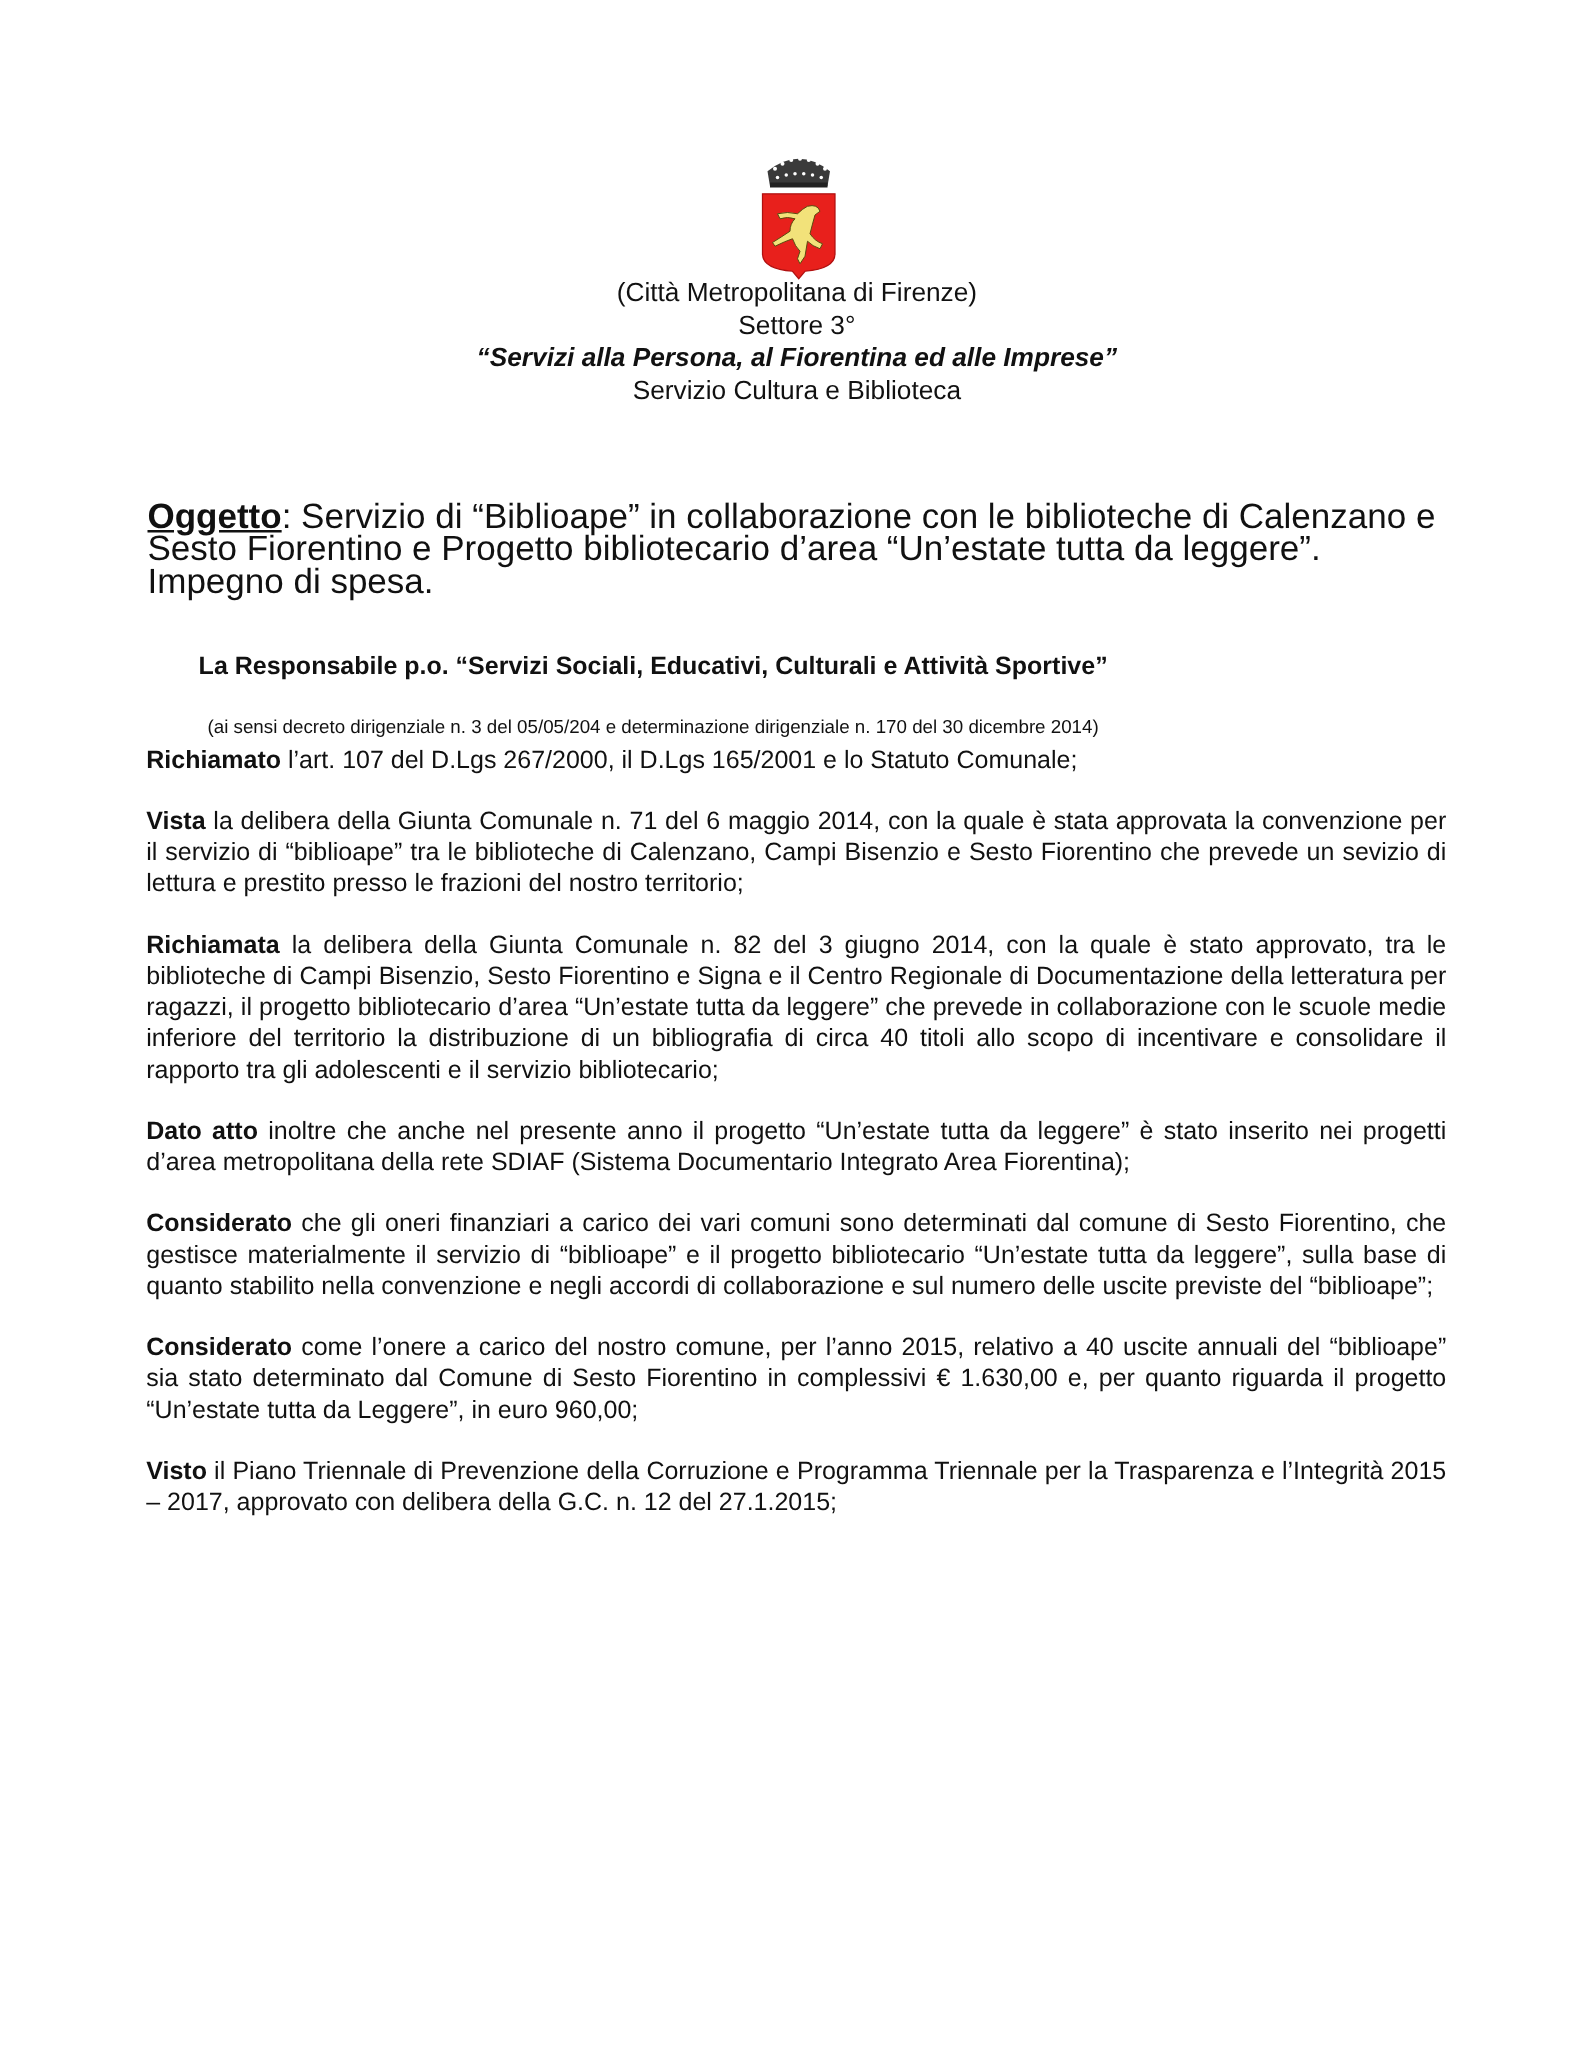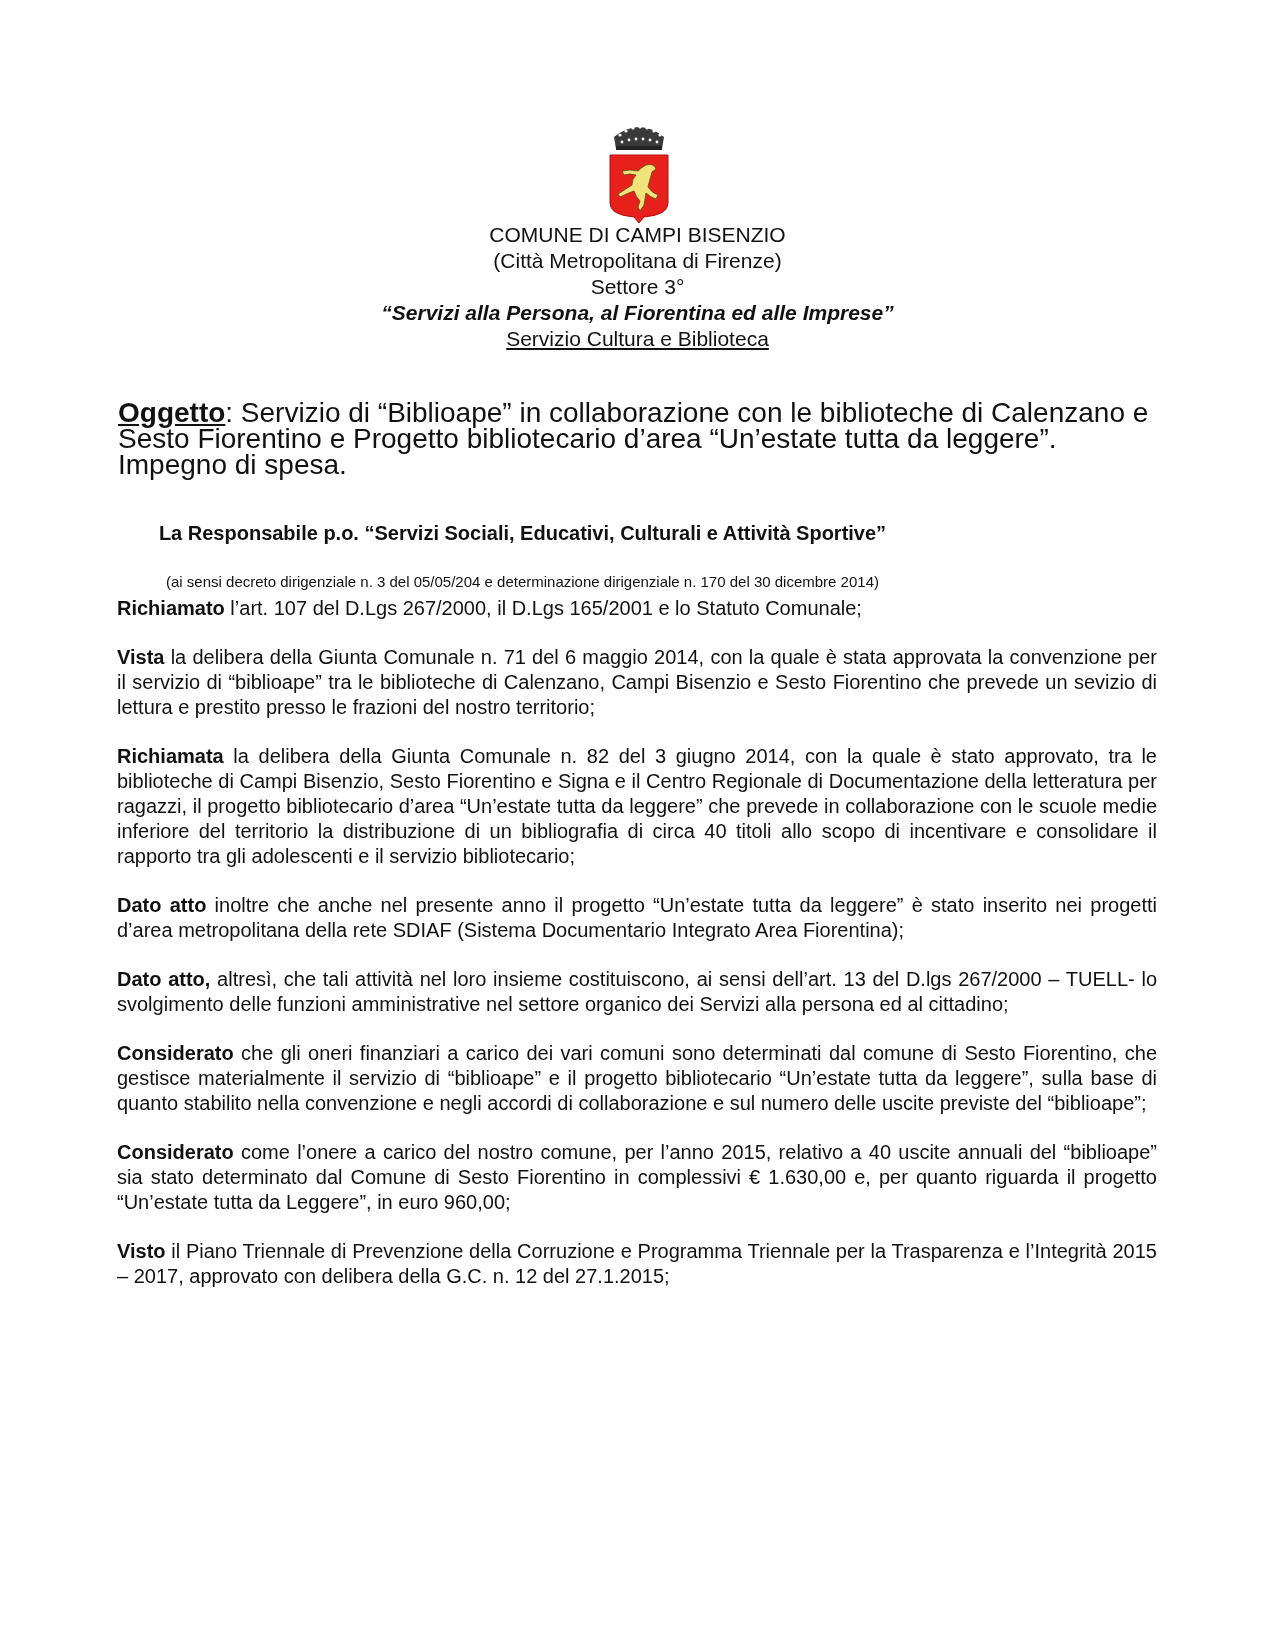--- a/index.html
+++ b/index.html
@@ -10,21 +10,21 @@
     .page { position: absolute; left: 0; top: 0; width: 1275px; height: 1650px; }
 
     .crest { position: absolute; left: 604px; top: 115px; width: 70px; height: 110px; }
 
     .header {
       position: absolute; left: 0; width: 1275px; top: 222px;
       text-align: center; font-size: 21px; line-height: 26px;
     }
     .header .l { display: block; }
     .header .motto { font-weight: bold; font-style: italic; }
-    .header .service { text-decoration: underline; }
+    .header .service { }
 
     .subject {
       position: absolute; left: 118px; top: 400px; width: 1040px;
       font-size: 28px; line-height: 26px;
     }
     .subject .key { font-weight: bold; text-decoration: underline; }
 
     .resp {
       position: absolute; left: 0; width: 1045px; top: 521px; text-align: center;
     }
@@ -66,40 +66,38 @@
         <rect x="12" y="31" width="46" height="4" fill="#222222"></rect>
       </g>
 
       <path d="M6 40 L64 40 L64 88 Q64 100 40 102 L35 108 L30 102 Q6 100 6 88 Z" fill="#e8201c" stroke="#b01010" stroke-width="1"></path>
 
       <path d="M42 50 Q50 48 52 54 L48 57 Q46 64 44 72 Q48 78 54 80 L52 84 Q46 82 42 78 L40 90 L36 96 L34 92 L36 86 Q32 82 30 76 Q24 78 16 82 L14 79 Q22 74 28 70 Q28 64 32 60 Q26 58 20 60 L18 56 Q26 54 34 56 Q38 52 42 50 Z" fill="#f2e27a" stroke="#5a4a10" stroke-width="0.8"></path>
     </svg>
   </div>
 
   <div class="header">
-    <span class="l">COMUNE DI CAMPI BISENZIO</span>
     <span class="l">(Città Metropolitana di Firenze)</span>
     <span class="l">Settore 3°</span>
     <span class="l motto">“Servizi alla Persona, al Fiorentina ed alle Imprese”</span>
     <span class="l"><span class="service">Servizio Cultura e Biblioteca</span></span>
   </div>
 
   <div class="subject">
     <span class="key">Oggetto</span><span>:</span><span>  Servizio di “Biblioape” in collaborazione con le biblioteche di Calenzano e Sesto Fiorentino e Progetto bibliotecario d’area “Un’estate tutta da leggere”. Impegno di spesa.</span>
   </div>
 
   <div class="resp">
     <span class="title">La Responsabile p.o. “Servizi Sociali, Educativi, Culturali e Attività Sportive”</span>
     <span class="note">(ai sensi decreto dirigenziale n. 3 del 05/05/204  e determinazione dirigenziale n. 170 del 30 dicembre 2014)</span>
   </div>
 
   <div class="body">
     <p><span class="kw">Richiamato</span><span> l’art. 107 del D.Lgs 267/2000, il D.Lgs 165/2001 e lo Statuto Comunale;</span></p>
     <p><span class="kw">Vista</span><span> la delibera della Giunta Comunale n. 71 del 6 maggio 2014, con la quale è stata approvata la convenzione per il servizio di “biblioape” tra le biblioteche di Calenzano, Campi Bisenzio e Sesto Fiorentino che prevede un sevizio di lettura e prestito presso le frazioni del nostro territorio;</span></p>
     <p><span class="kw">Richiamata</span><span> la delibera della Giunta Comunale n. 82 del 3 giugno 2014, con la quale è stato approvato, tra le biblioteche di Campi Bisenzio, Sesto Fiorentino e Signa e il Centro Regionale di Documentazione della letteratura per ragazzi, il progetto bibliotecario d’area “Un’estate tutta da leggere” che prevede in collaborazione con le scuole medie inferiore del territorio la distribuzione di un bibliografia di circa 40 titoli allo scopo di incentivare e consolidare il rapporto tra gli adolescenti e il servizio bibliotecario;</span></p>
     <p><span class="kw">Dato atto</span><span> inoltre che anche nel presente anno il progetto “Un’estate tutta da leggere” è stato inserito nei progetti d’area metropolitana della rete SDIAF (Sistema Documentario Integrato Area Fiorentina);</span></p>
-    <p><span class="kw">Dato atto,</span><span> altresì, che tali attività nel loro insieme costituiscono, ai sensi dell’art. 13 del D.lgs 267/2000 – TUELL- lo svolgimento delle funzioni amministrative nel settore organico dei Servizi alla persona ed al cittadino;</span></p>
     <p><span class="kw">Considerato</span><span> che gli oneri finanziari a carico dei vari comuni sono determinati dal comune di Sesto Fiorentino, che gestisce materialmente il servizio di “biblioape” e il progetto bibliotecario “Un’estate tutta da leggere”, sulla base di quanto stabilito nella convenzione e negli accordi di collaborazione e sul numero delle uscite previste del “biblioape”;</span></p>
     <p><span class="kw">Considerato</span><span> come l’onere a carico del nostro comune, per l’anno 2015, relativo a 40 uscite annuali del “biblioape” sia stato determinato dal Comune di Sesto Fiorentino in complessivi € 1.630,00 e, per quanto riguarda il progetto “Un’estate tutta da Leggere”, in euro 960,00;</span></p>
     <p><span class="kw">Visto</span><span> il Piano Triennale di Prevenzione della Corruzione e Programma Triennale per la Trasparenza e l’Integrità 2015 – 2017, approvato con delibera della G.C. n. 12 del 27.1.2015;</span></p>
   </div>
 
 </div>
 
 </body></html>

